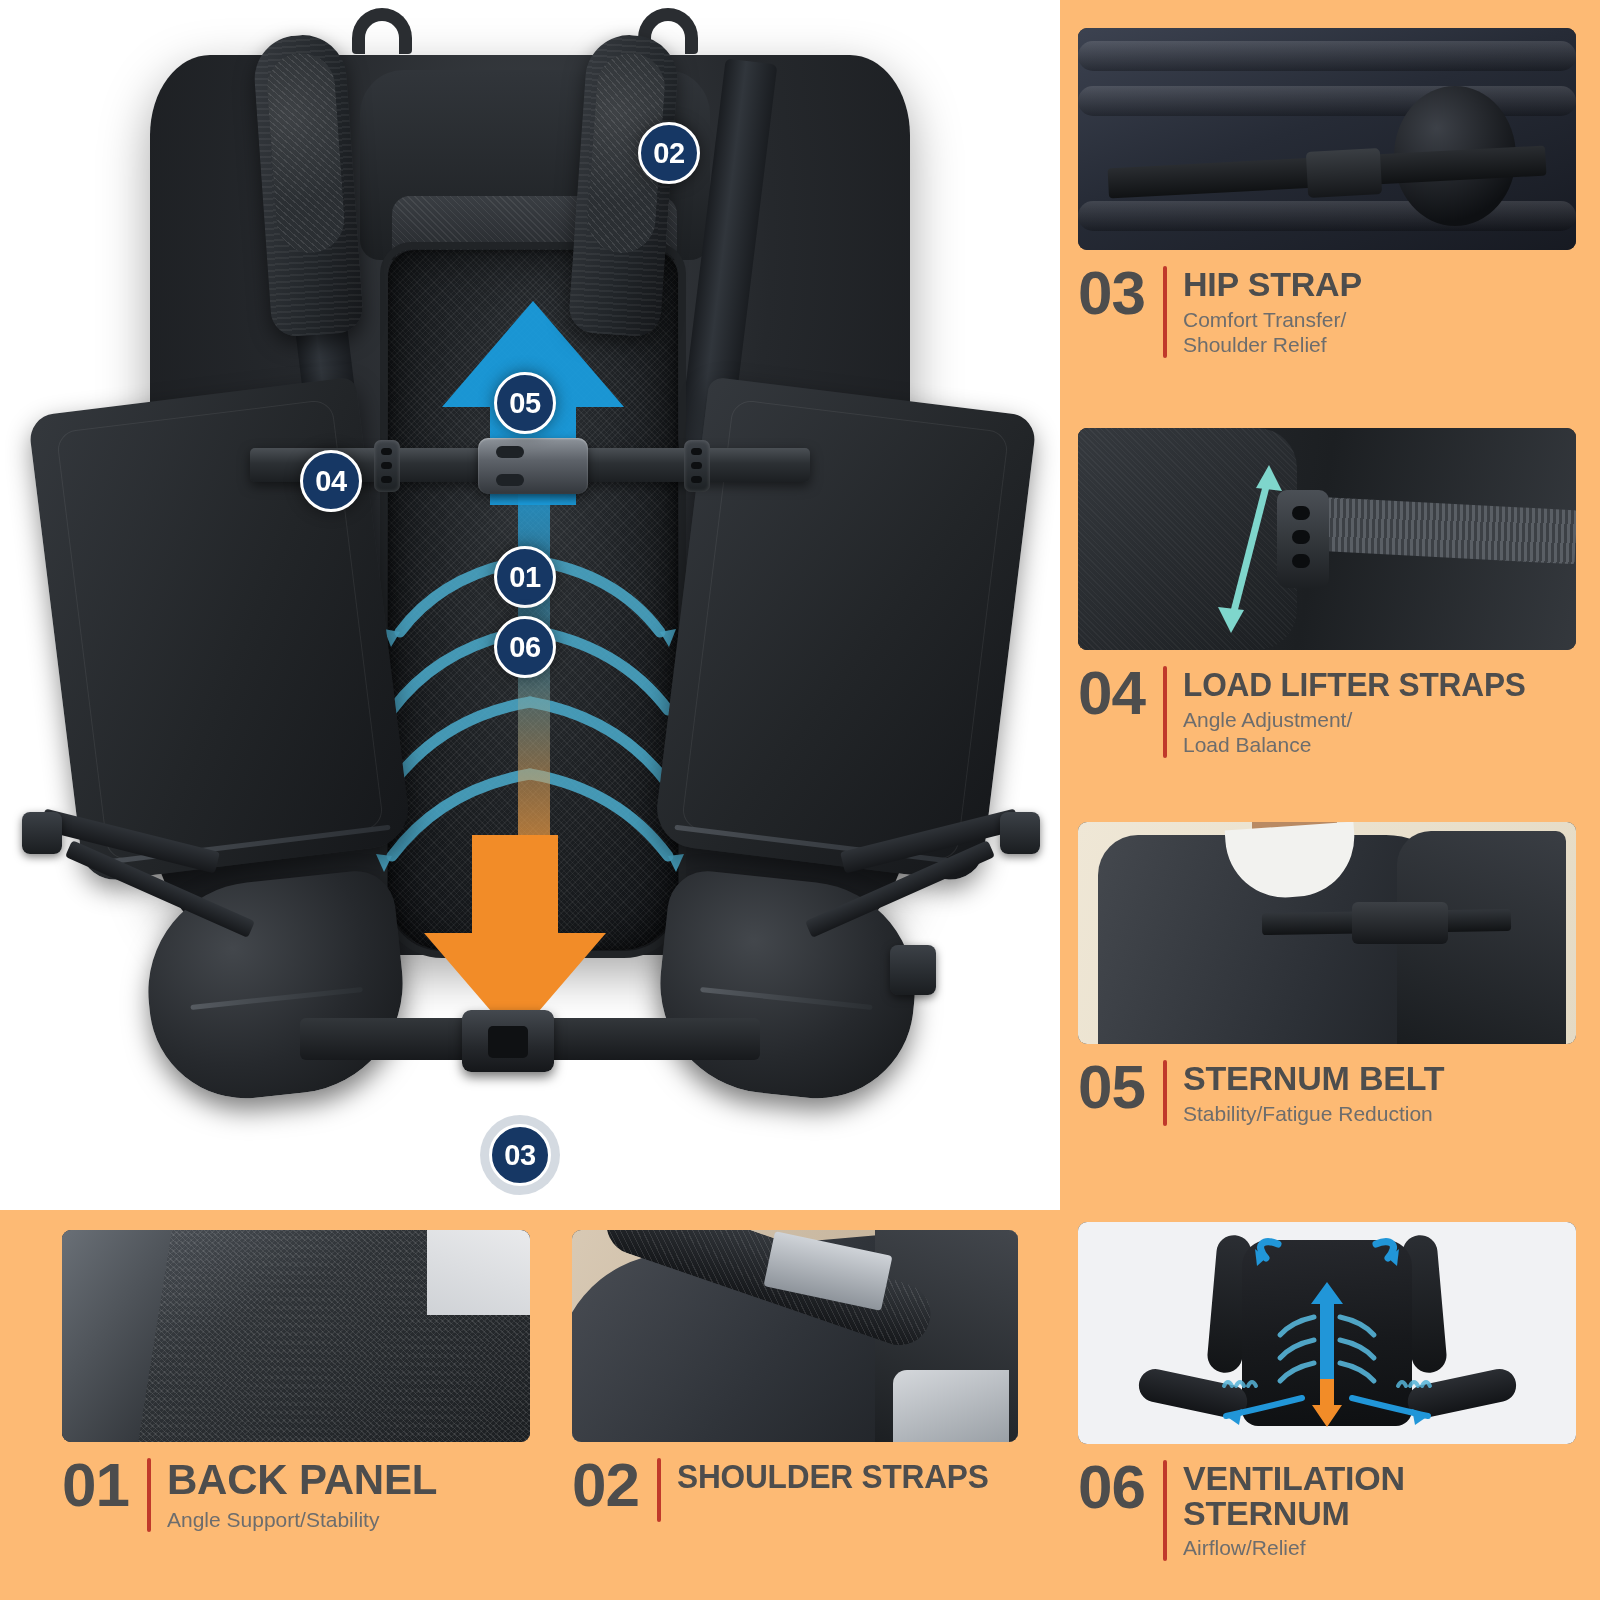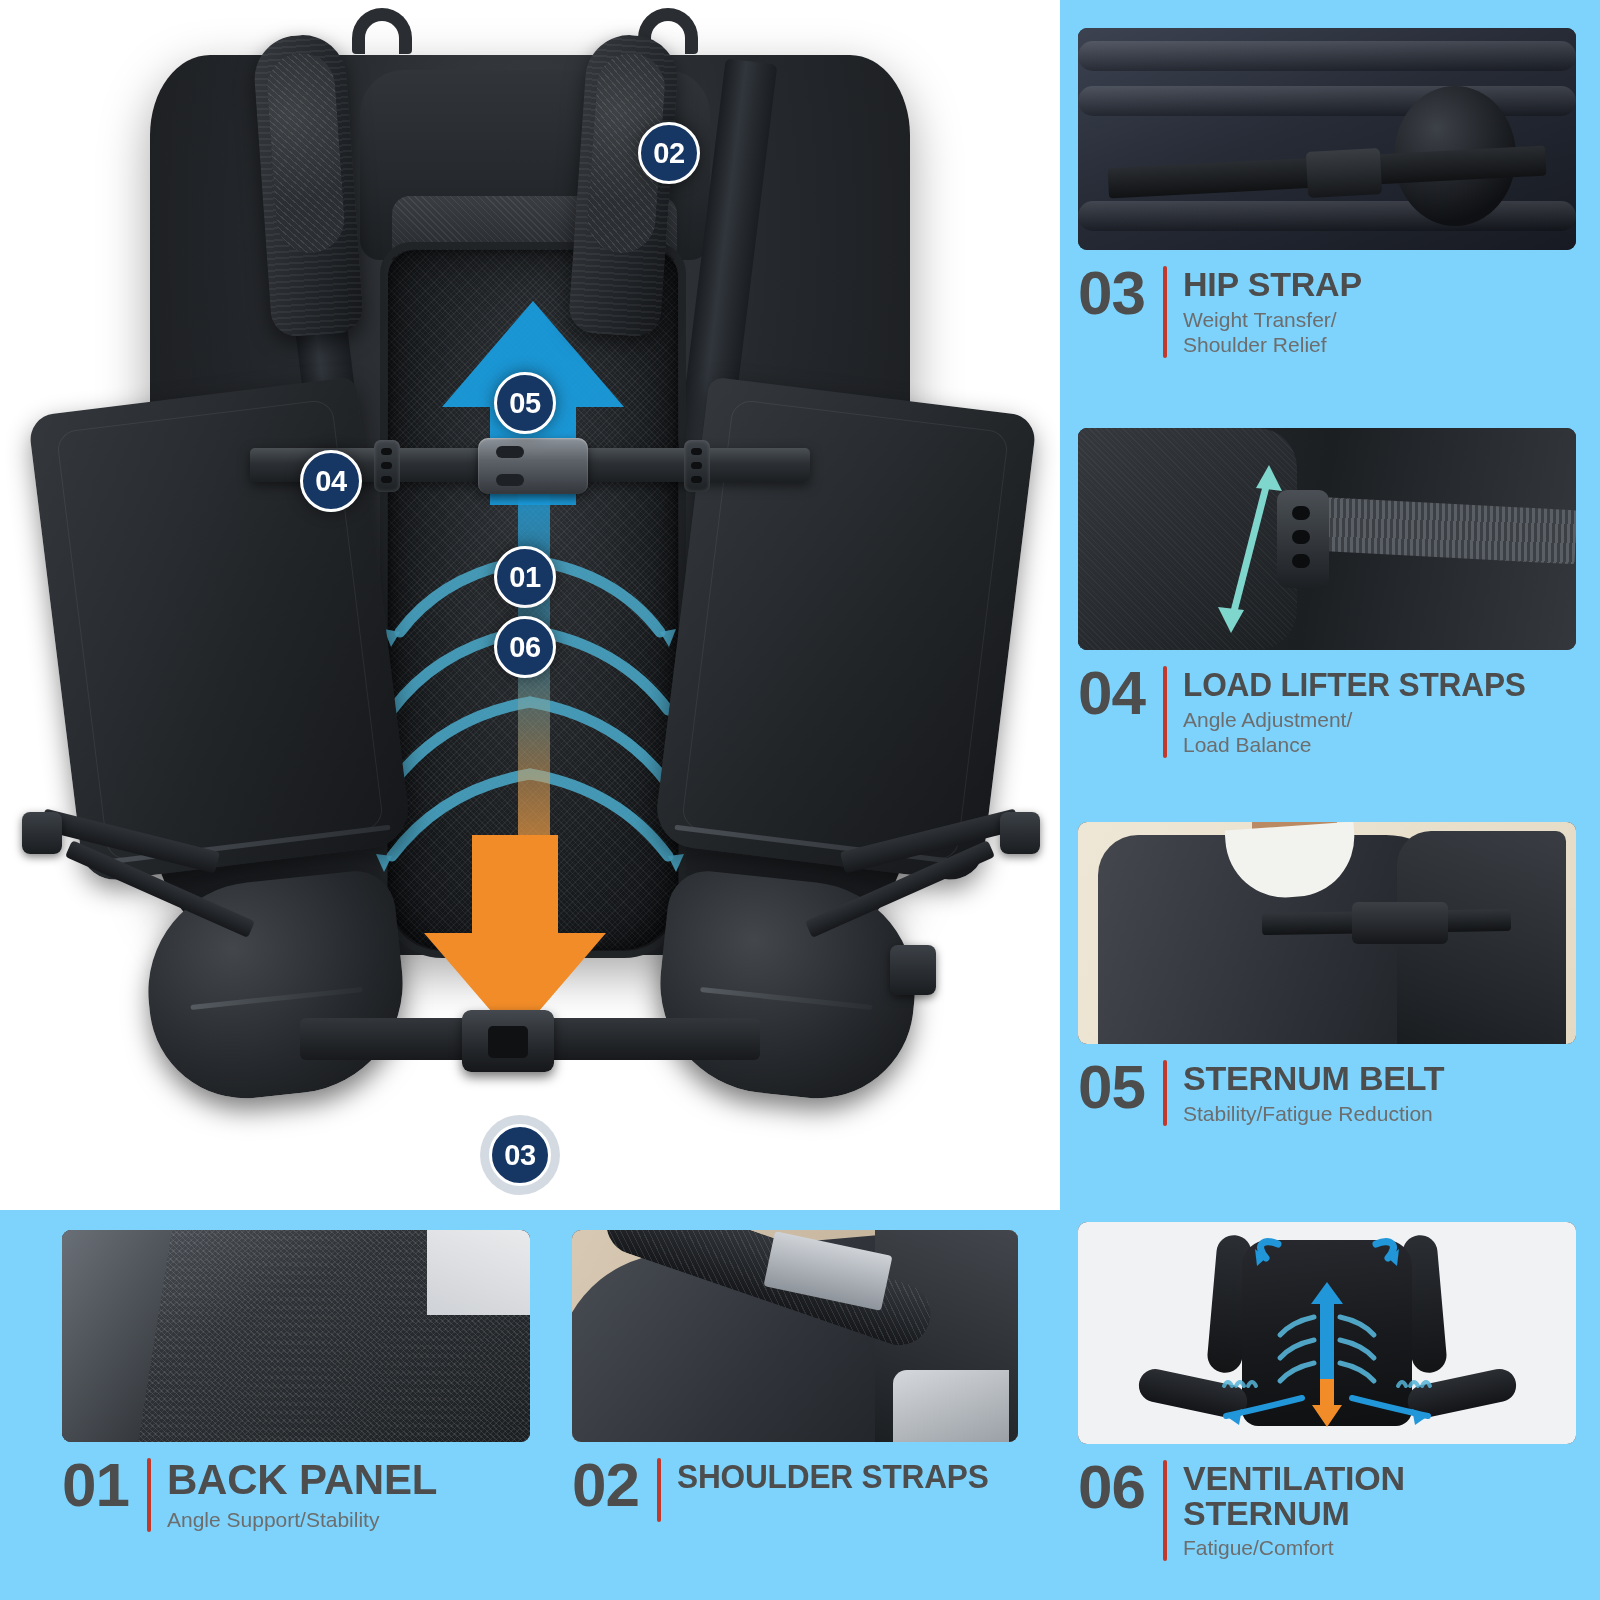--- a/index.html
+++ b/index.html
@@ -5,21 +5,21 @@
   * { box-sizing: border-box; margin: 0; padding: 0; }
   html, body {
     width: 1600px; height: 1600px;
     background: #ffffff;
     font-family: "Liberation Sans", sans-serif;
     overflow: hidden;
   }
   #page {
     position: relative;
     width: 1600px; height: 1600px;
-    background: #7dd3fc;
+    background: #fdba74;
   }
 
   
   #hero {
     position: absolute;
     left: 0; top: 0;
     width: 1060px; height: 1210px;
     overflow: hidden;
     background: #ffffff;
   }
@@ -567,21 +567,21 @@
         <div class="puff-ball"></div>
         <div class="puff-belt"></div>
         <div class="puff-buckle"></div>
       </div>
     </div>
     <div class="cap">
       <div class="cap-num">03</div>
       <div class="cap-rule"></div>
       <div class="cap-text">
         <div class="cap-title">HIP STRAP</div>
-        <div class="cap-sub">Weight Transfer/
+        <div class="cap-sub">Comfort Transfer/
 Shoulder Relief</div>
       </div>
     </div>
   </div>
 
   <div class="card" id="card04">
     <div class="thumb">
       <div class="t-fill loadlifter">
         <div class="ll-pad"></div>
         <div class="ll-webbing"></div>
@@ -674,21 +674,21 @@
           </g>
         </svg>
       </div>
     </div>
     <div class="cap">
       <div class="cap-num">06</div>
       <div class="cap-rule" style="min-height:82px"></div>
       <div class="cap-text">
         <div class="cap-title">VENTILATION
 STERNUM</div>
-        <div class="cap-sub">Fatigue/Comfort</div>
+        <div class="cap-sub">Airflow/Relief</div>
       </div>
     </div>
   </div>
 
   <div class="card" id="card01">
     <div class="thumb">
       <div class="t-fill meshphoto">
         <div class="mp-sky"></div>
         <div class="mp-edge"></div>
       </div>

